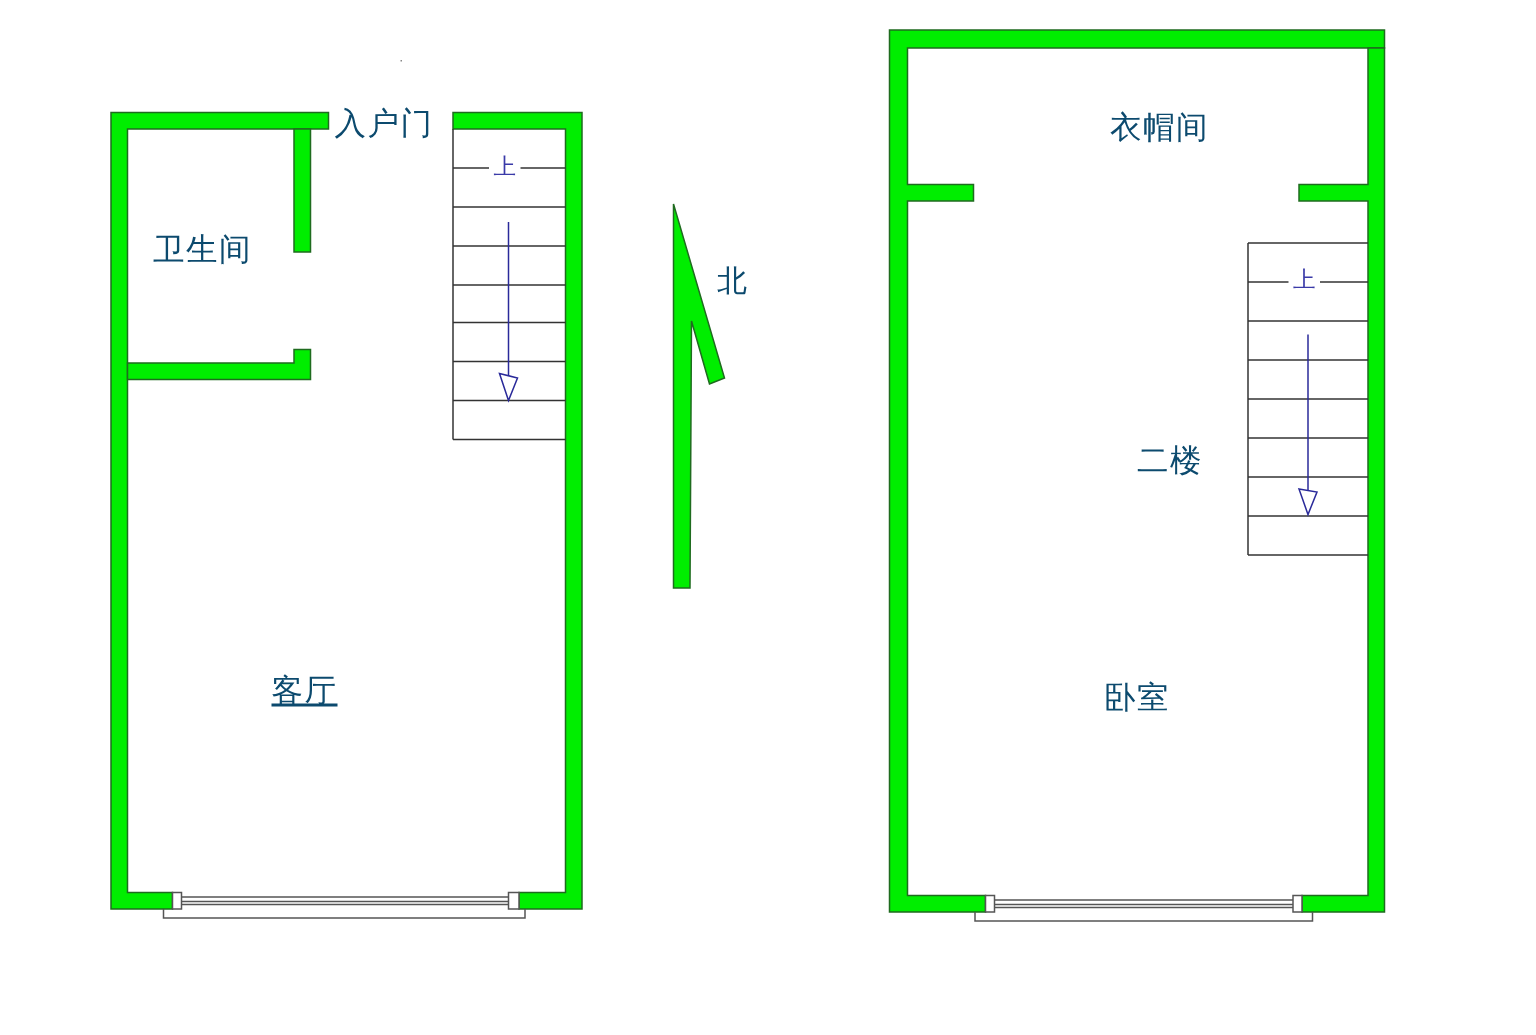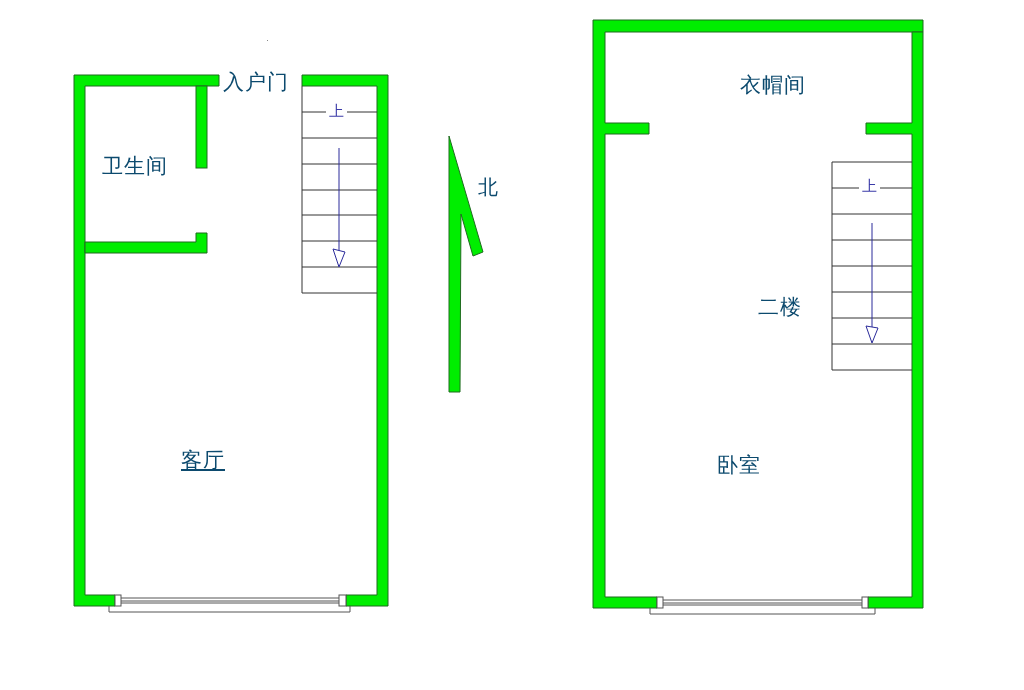--- a/index.html
+++ b/index.html
@@ -93,14 +93,14 @@
 
 <div class="label" style="left:223px;top:72px;">入户门</div>
 <div class="label" style="left:102px;top:156px;">卫生间</div>
 <div class="label" style="left:181px;top:450px;text-decoration:underline;">客厅</div>
 <div class="stair-up" style="left:326px;top:104px;">上</div>
 
 <div class="label" style="left:478px;top:177px;font-size:20px;">北</div>
 
 <div class="label" style="left:740px;top:75px;">衣帽间</div>
 <div class="label" style="left:742px;top:297px;margin-left:16px;">二楼</div>
-<div class="label" style="left:717px;top:455px;">卧室</div>
+<div class="label" style="left:736px;top:455px;">卧室</div>
 <div class="stair-up" style="left:859px;top:179px;">上</div>
 
 </body></html>

